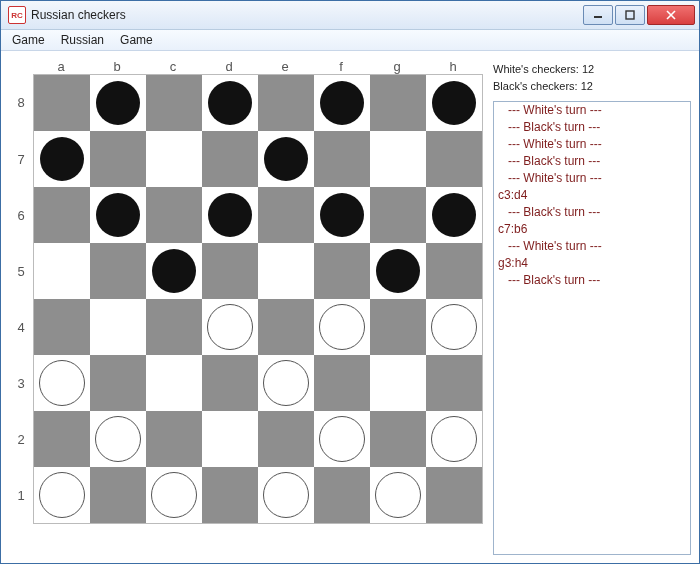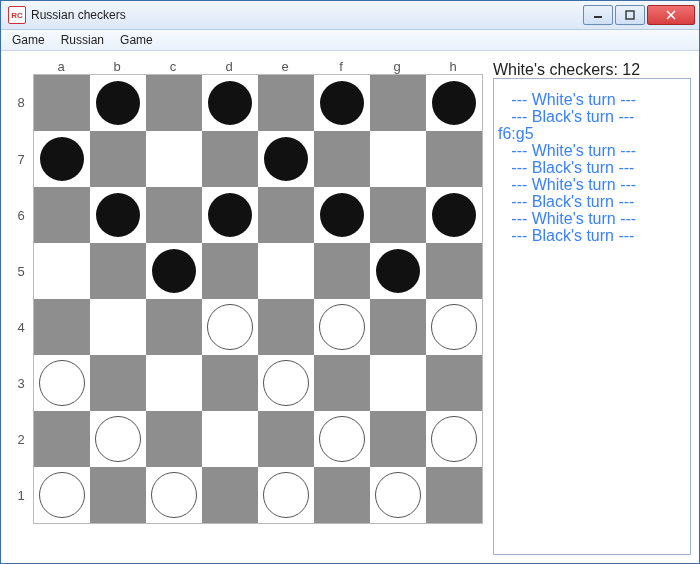--- a/index.html
+++ b/index.html
@@ -20,22 +20,22 @@
 .row-label{width:24px;height:56px;display:flex;align-items:center;justify-content:center;color:#555;font-size:13px}
 .rowwrap{display:flex}
 .board-row{display:flex}
 .sq{width:56px;height:56px;display:flex;align-items:center;justify-content:center}
 .light{background:#fff}
 .dark{background:#8e8e8e}
 .piece{width:44px;height:44px;border-radius:50%}
 .piece.black{background:#111}
 .piece.white{background:#fff;border:1px solid #555}
 .side{flex:1;display:flex;flex-direction:column;padding-top:2px}
-.counts{color:#222;font-size:16px;line-height:17px;}
-.log{flex:1;border:1px solid #9fb4cc;background:#fff;padding:12px 4px;overflow-y:scroll;font-size:16px;line-height:17px;color:#3b82f6}
+.counts{color:#222;font-size:11px;line-height:17px;margin-bottom:6px}
+.log{flex:1;border:1px solid #9fb4cc;background:#fff;padding:0 4px;overflow-y:scroll;font-size:12px;line-height:17px;color:#7f1d1d}
 .log .lead{white-space:pre}
 </style>
 </head>
 <body>
 
 <div class="window">
 
   <div class="titlebar">
     <div class="icon">RC</div>
     <div class="title">Russian checkers</div>
@@ -230,28 +230,31 @@
               </div>
               <div class="sq dark"></div>
             </div>
           </div>
         </div>
     </div>
 
     <div class="side">
       <div class="counts">
         <div>White's checkers: 12</div>
+        <div>Black's checkers: 12</div>
       </div>
       <div class="log" id="move-log">
           <div class="lead">   --- White's turn ---</div>
           <div class="lead">   --- Black's turn ---</div>
-          <div>f6:g5</div>
-          <div class="lead">   --- White's turn ---</div>
-          <div class="lead">   --- Black's turn ---</div>
-          <div class="lead">   --- White's turn ---</div>
-          <div class="lead">   --- Black's turn ---</div>
-          <div class="lead">   --- White's turn ---</div>
+          <div class="lead">   --- White's turn ---</div>
+          <div class="lead">   --- Black's turn ---</div>
+          <div class="lead">   --- White's turn ---</div>
+          <div>c3:d4</div>
+          <div class="lead">   --- Black's turn ---</div>
+          <div>c7:b6</div>
+          <div class="lead">   --- White's turn ---</div>
+          <div>g3:h4</div>
           <div class="lead">   --- Black's turn ---</div>
         </div>
     </div>
 
   </div>
 </div>
 
 </body></html>

